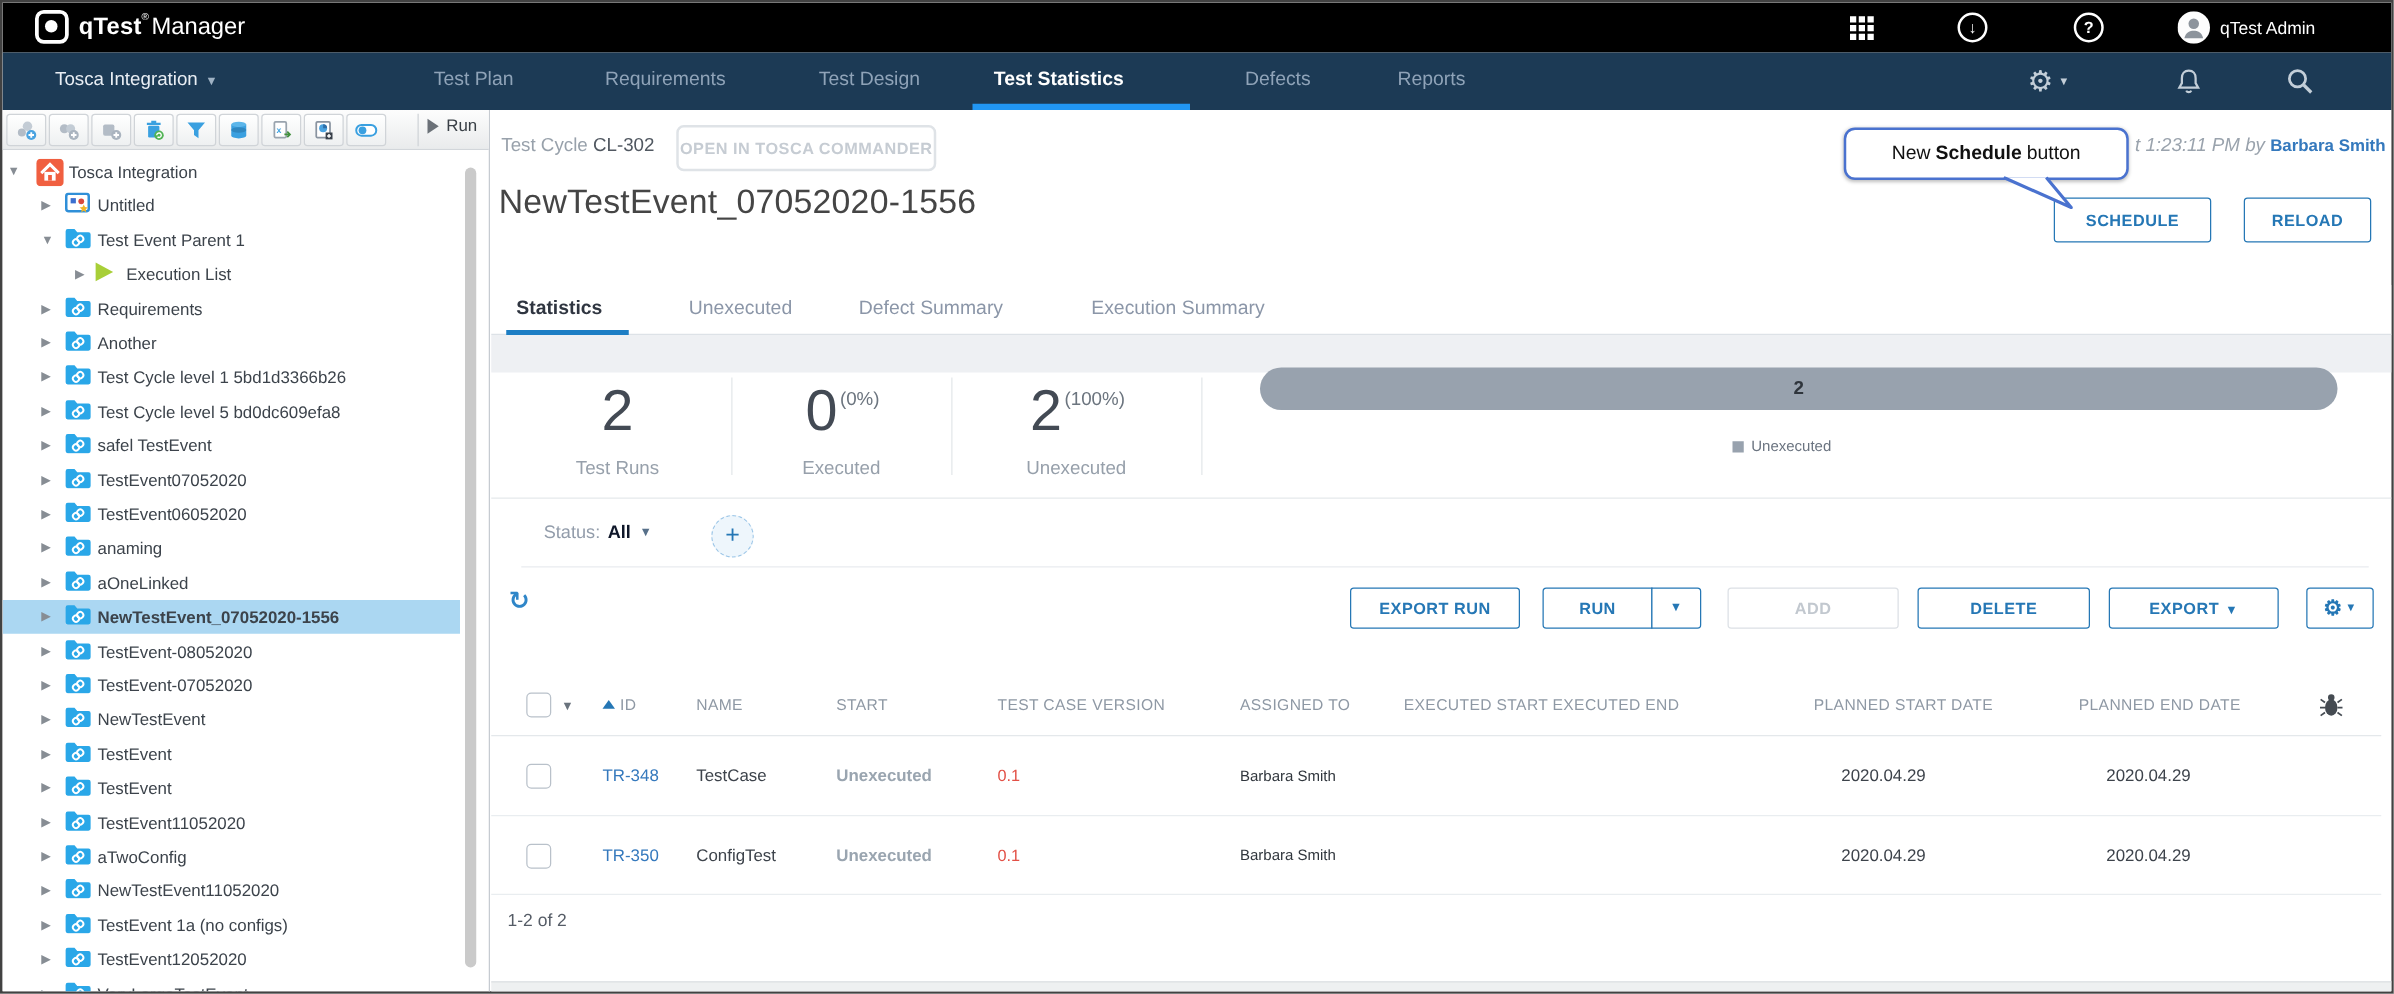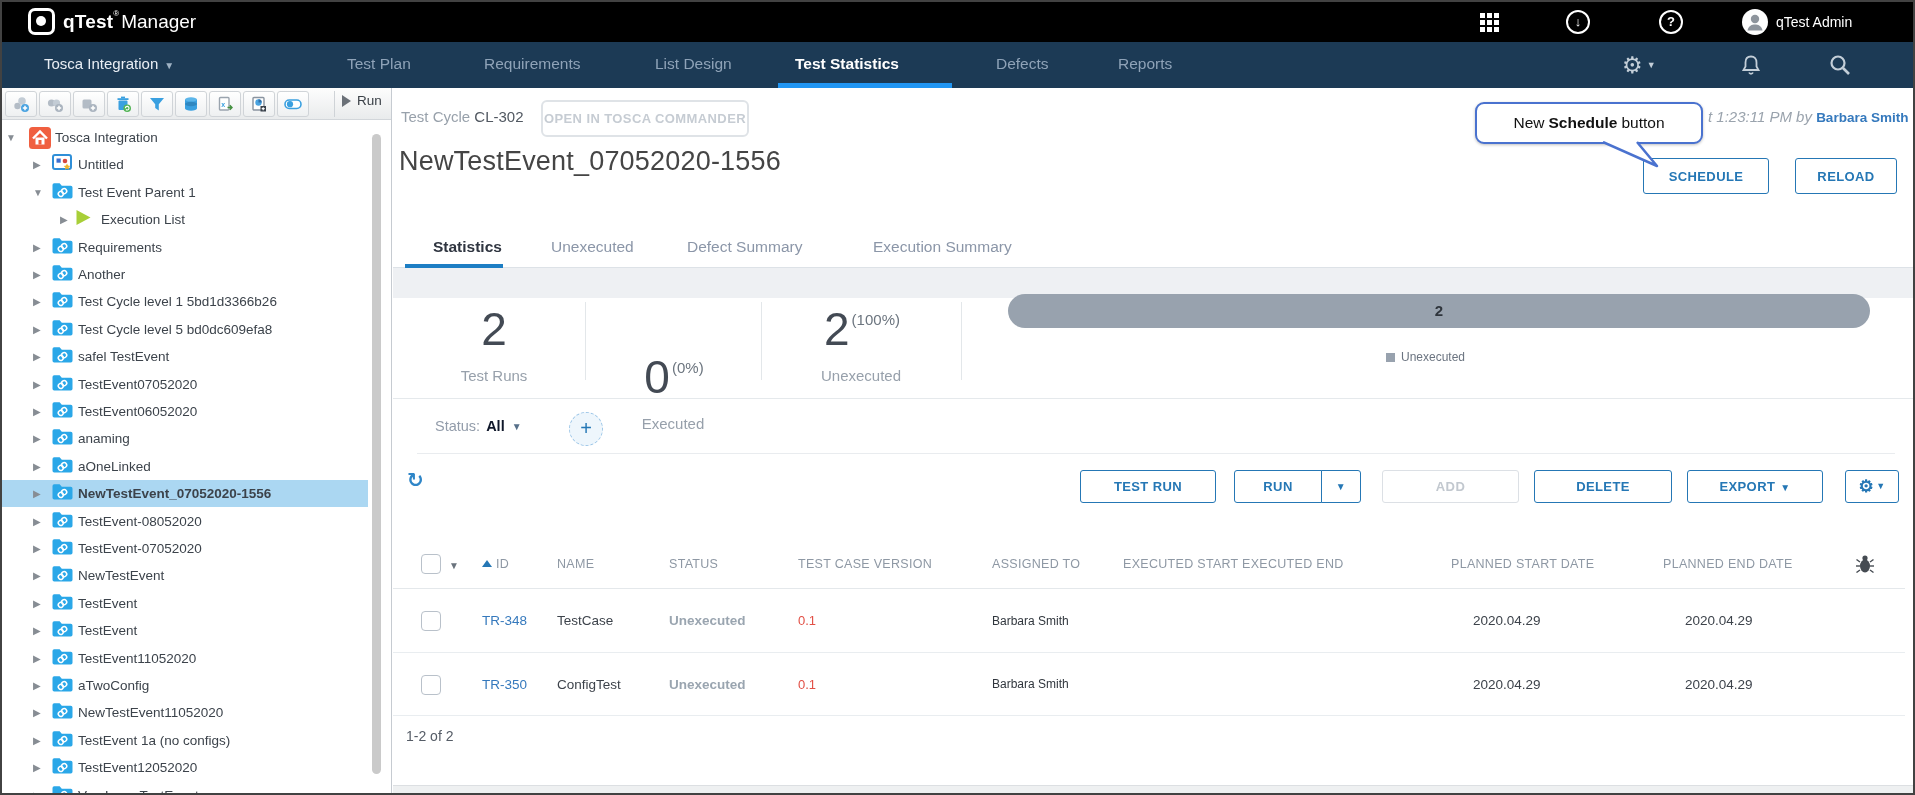--- a/index.html
+++ b/index.html
@@ -155,21 +155,21 @@
     <div class="tb-user">qTest Admin</div>
   </div>
 
   <div class="navbar">
     <div class="project-sel">
       <span>Tosca Integration</span><span class="caret">▼</span>
     </div>
     <div id="nav-items">
         <div class="nav-item" style="left: 345px;">Test Plan</div>
         <div class="nav-item" style="left: 482px;">Requirements</div>
-        <div class="nav-item" style="left: 653px;">List Design</div>
+        <div class="nav-item" style="left: 653px;">Test Design</div>
         <div class="nav-item active" style="left: 793px;">Test Statistics</div>
         <div class="nav-item" style="left: 994px;">Defects</div>
         <div class="nav-item" style="left: 1116px;">Reports</div>
       </div>
     <div class="nav-underline"></div>
     <div class="nb-right nb-gear" style="position:absolute;left:1620px;">
       <span class="gear-glyph">⚙</span>
         <span class="sm-caret">▼</span>
     </div>
     <div class="nb-right" style="position:absolute;left:1738px;">
@@ -555,35 +555,35 @@
     </div>
     <svg class="callout-tail" width="84" height="28" viewBox="0 0 84 28">
       <path d="M22 1 L76 25 L56 1" fill="#ffffff" stroke="#4a72cf" stroke-width="2.5" stroke-linejoin="round"></path>
     </svg>
 
     <button class="btn-blue schedule-btn">SCHEDULE</button>
     <button class="btn-blue reload-btn">RELOAD</button>
 
     <div class="tabs">
       <div id="tab-items">
-          <div class="tab active" style="left: 40px;">Statistics</div>
+          <div class="tab active" style="left: 20px;">Statistics</div>
           <div class="tab" style="left: 158px;">Unexecuted</div>
           <div class="tab" style="left: 294px;">Defect Summary</div>
           <div class="tab" style="left: 480px;">Execution Summary</div>
         </div>
       <div class="tab-underline"></div>
     </div>
     <div class="gray-band"></div>
 
     <div id="stats-cells">
         <div class="stat-cell" style="left: 10px; width: 182px;">
           <div class="stat-num"><span>2</span><sup></sup></div>
           <div class="stat-label">Test Runs</div>
         </div>
-        <div class="stat-cell" style="left: 192px; width: 176px; margin-top: 48px;">
+        <div class="stat-cell" style="left: 192px; width: 176px;">
           <div class="stat-num"><span>0</span><sup>(0%)</sup></div>
           <div class="stat-label">Executed</div>
         </div>
         <div class="stat-cell" style="left: 368px; width: 200px;">
           <div class="stat-num"><span>2</span><sup>(100%)</sup></div>
           <div class="stat-label">Unexecuted</div>
         </div>
       </div>
     <div class="stat-div" style="left:192px"></div>
     <div class="stat-div" style="left:368px"></div>
@@ -597,36 +597,36 @@
 
     <div class="status-row">
       <span class="status-label">Status:</span>
       <span class="status-value">All</span>
       <span class="status-caret">▼</span>
     </div>
     <div class="add-circle">+</div>
     <div class="hdiv2"></div>
 
     <div class="refresh">↻</div>
-    <button class="act-btn qr-btn">TEST RUN</button>
+    <button class="act-btn qr-btn">EXPORT RUN</button>
     <button class="act-btn run-main">RUN</button>
     <button class="act-btn run-caret-btn">▼</button>
     <button class="act-btn add-btn disabled">ADD</button>
     <button class="act-btn del-btn">DELETE</button>
     <button class="act-btn exp-btn"><span>EXPORT</span><span class="sm">▼</span></button>
     <button class="act-btn gear-btn">⚙<span class="sm">▼</span></button>
 
     <div class="thead">
       <span class="chk"></span>
       <span class="hd-caret">▼</span>
       <span class="sort-asc"></span>
       <div id="table-headers">
           <span class="th" style="left: 103px;">ID</span>
           <span class="th" style="left: 164px;">NAME</span>
-          <span class="th" style="left: 276px;">STATUS</span>
+          <span class="th" style="left: 276px;">START</span>
           <span class="th" style="left: 405px;">TEST CASE VERSION</span>
           <span class="th" style="left: 599px;">ASSIGNED TO</span>
           <span class="th" style="left: 730px;">EXECUTED START</span>
           <span class="th" style="left: 849px;">EXECUTED END</span>
           <span class="th" style="left: 1058px;">PLANNED START DATE</span>
           <span class="th" style="left: 1270px;">PLANNED END DATE</span>
         </div>
       <span class="bug">
         <svg width="20" height="22" viewBox="0 0 20 22">
             <circle cx="10" cy="5" r="2.6" fill="#454b52"></circle>

